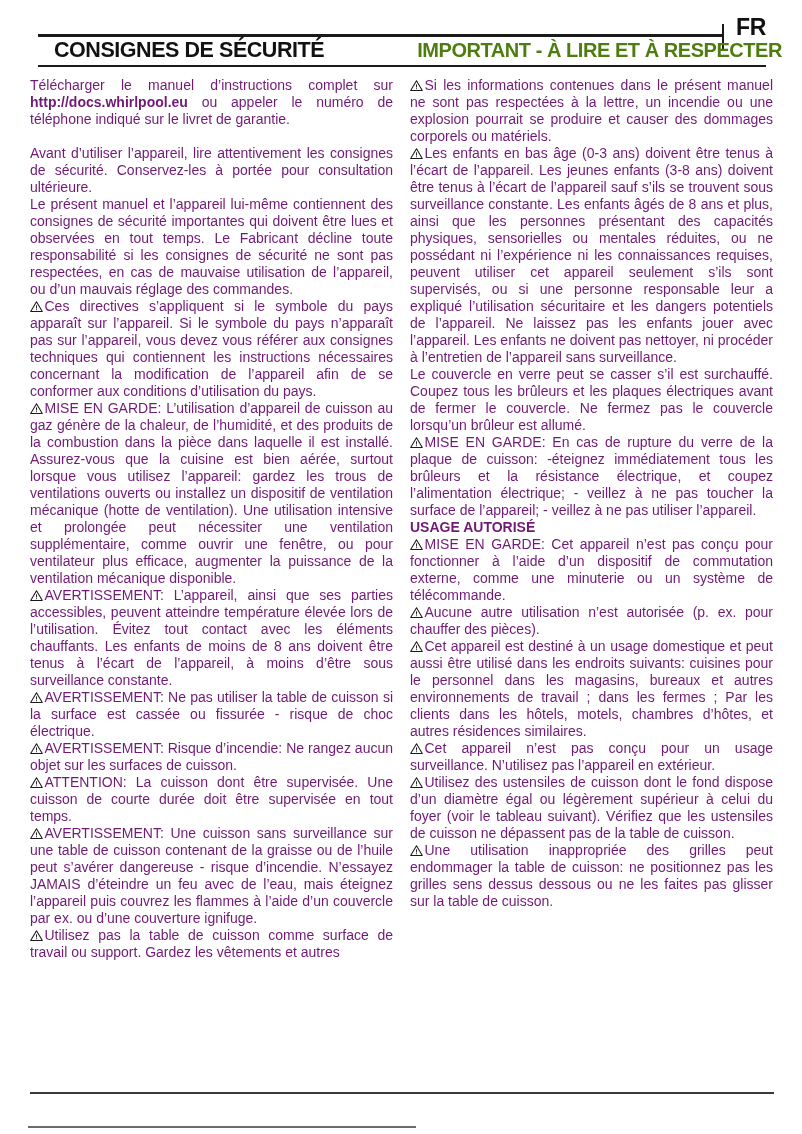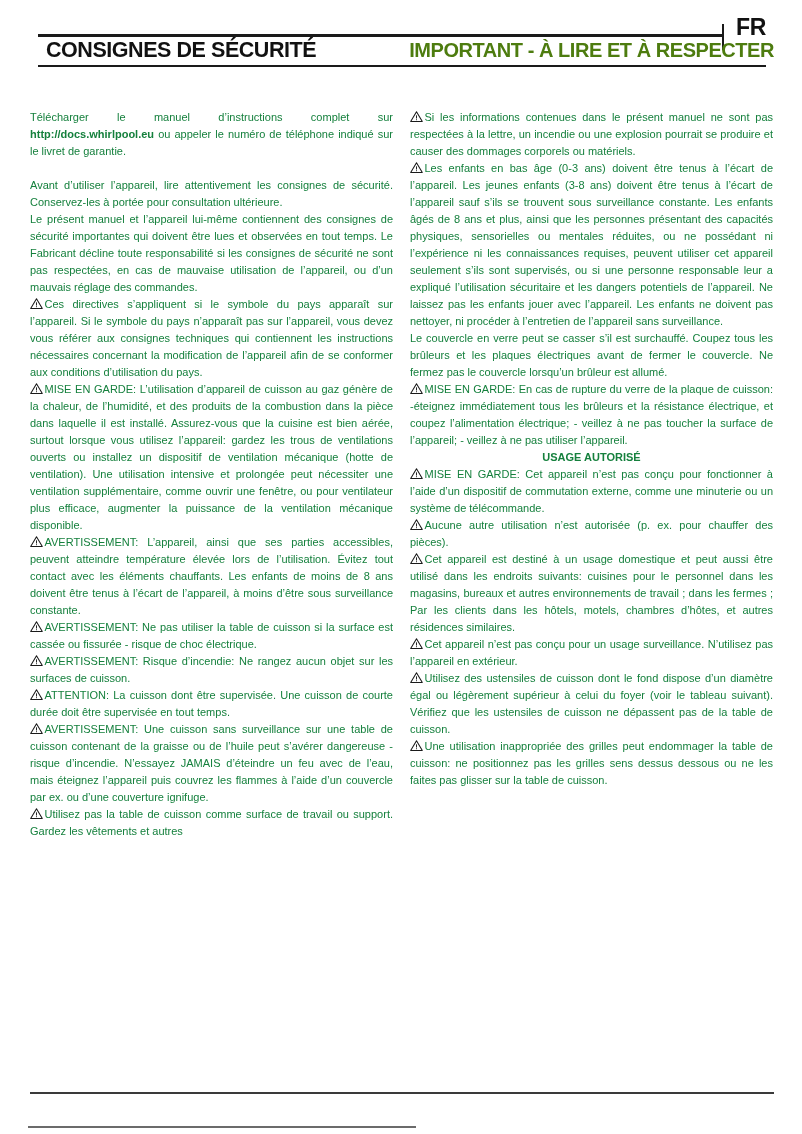--- a/index.html
+++ b/index.html
@@ -53,21 +53,21 @@
   .rule-tick {
     position: absolute;
     left: 684px;
     top: 16px;
     width: 2px;
     height: 26px;
     background: #1a1a1a;
   }
   .header-titles {
     position: absolute;
-    left: 8px;
+    left: 16px;
     top: 30px;
     width: 728px;
     display: flex;
     justify-content: space-between;
     align-items: center;
   }
   .title-main {
     font-size: 21.5px;
     font-weight: bold;
     letter-spacing: -0.45px;
@@ -97,40 +97,39 @@
     position: absolute;
     left: 30px;
     top: 77px;
     width: 744px;
     height: 1010px;
     display: flex;
     gap: 17px;
   }
   .col {
     width: 363px;
-    font-size: 11px;
+    font-size: 14px;
     line-height: 17.0px;
     text-align: justify;
     text-justify: inter-word;
     hyphens: none;
-    color: #15803d;
-    margin-top: 32px;
+    color: #701a75;
   }
   .col p {
     margin: 0;
   }
   .col p.gap-after {
     margin-bottom: 17px;
   }
   .col p:last-child {
     text-align: justify;
   }
   .subhead {
     font-weight: bold;
-    text-align: center;
+    text-align: left;
   }
   b, strong { font-weight: bold; }
 
   
   .warn {
     display: inline-block;
     position: relative;
     width: 13px;
     height: 11px;
     vertical-align: -1px;

